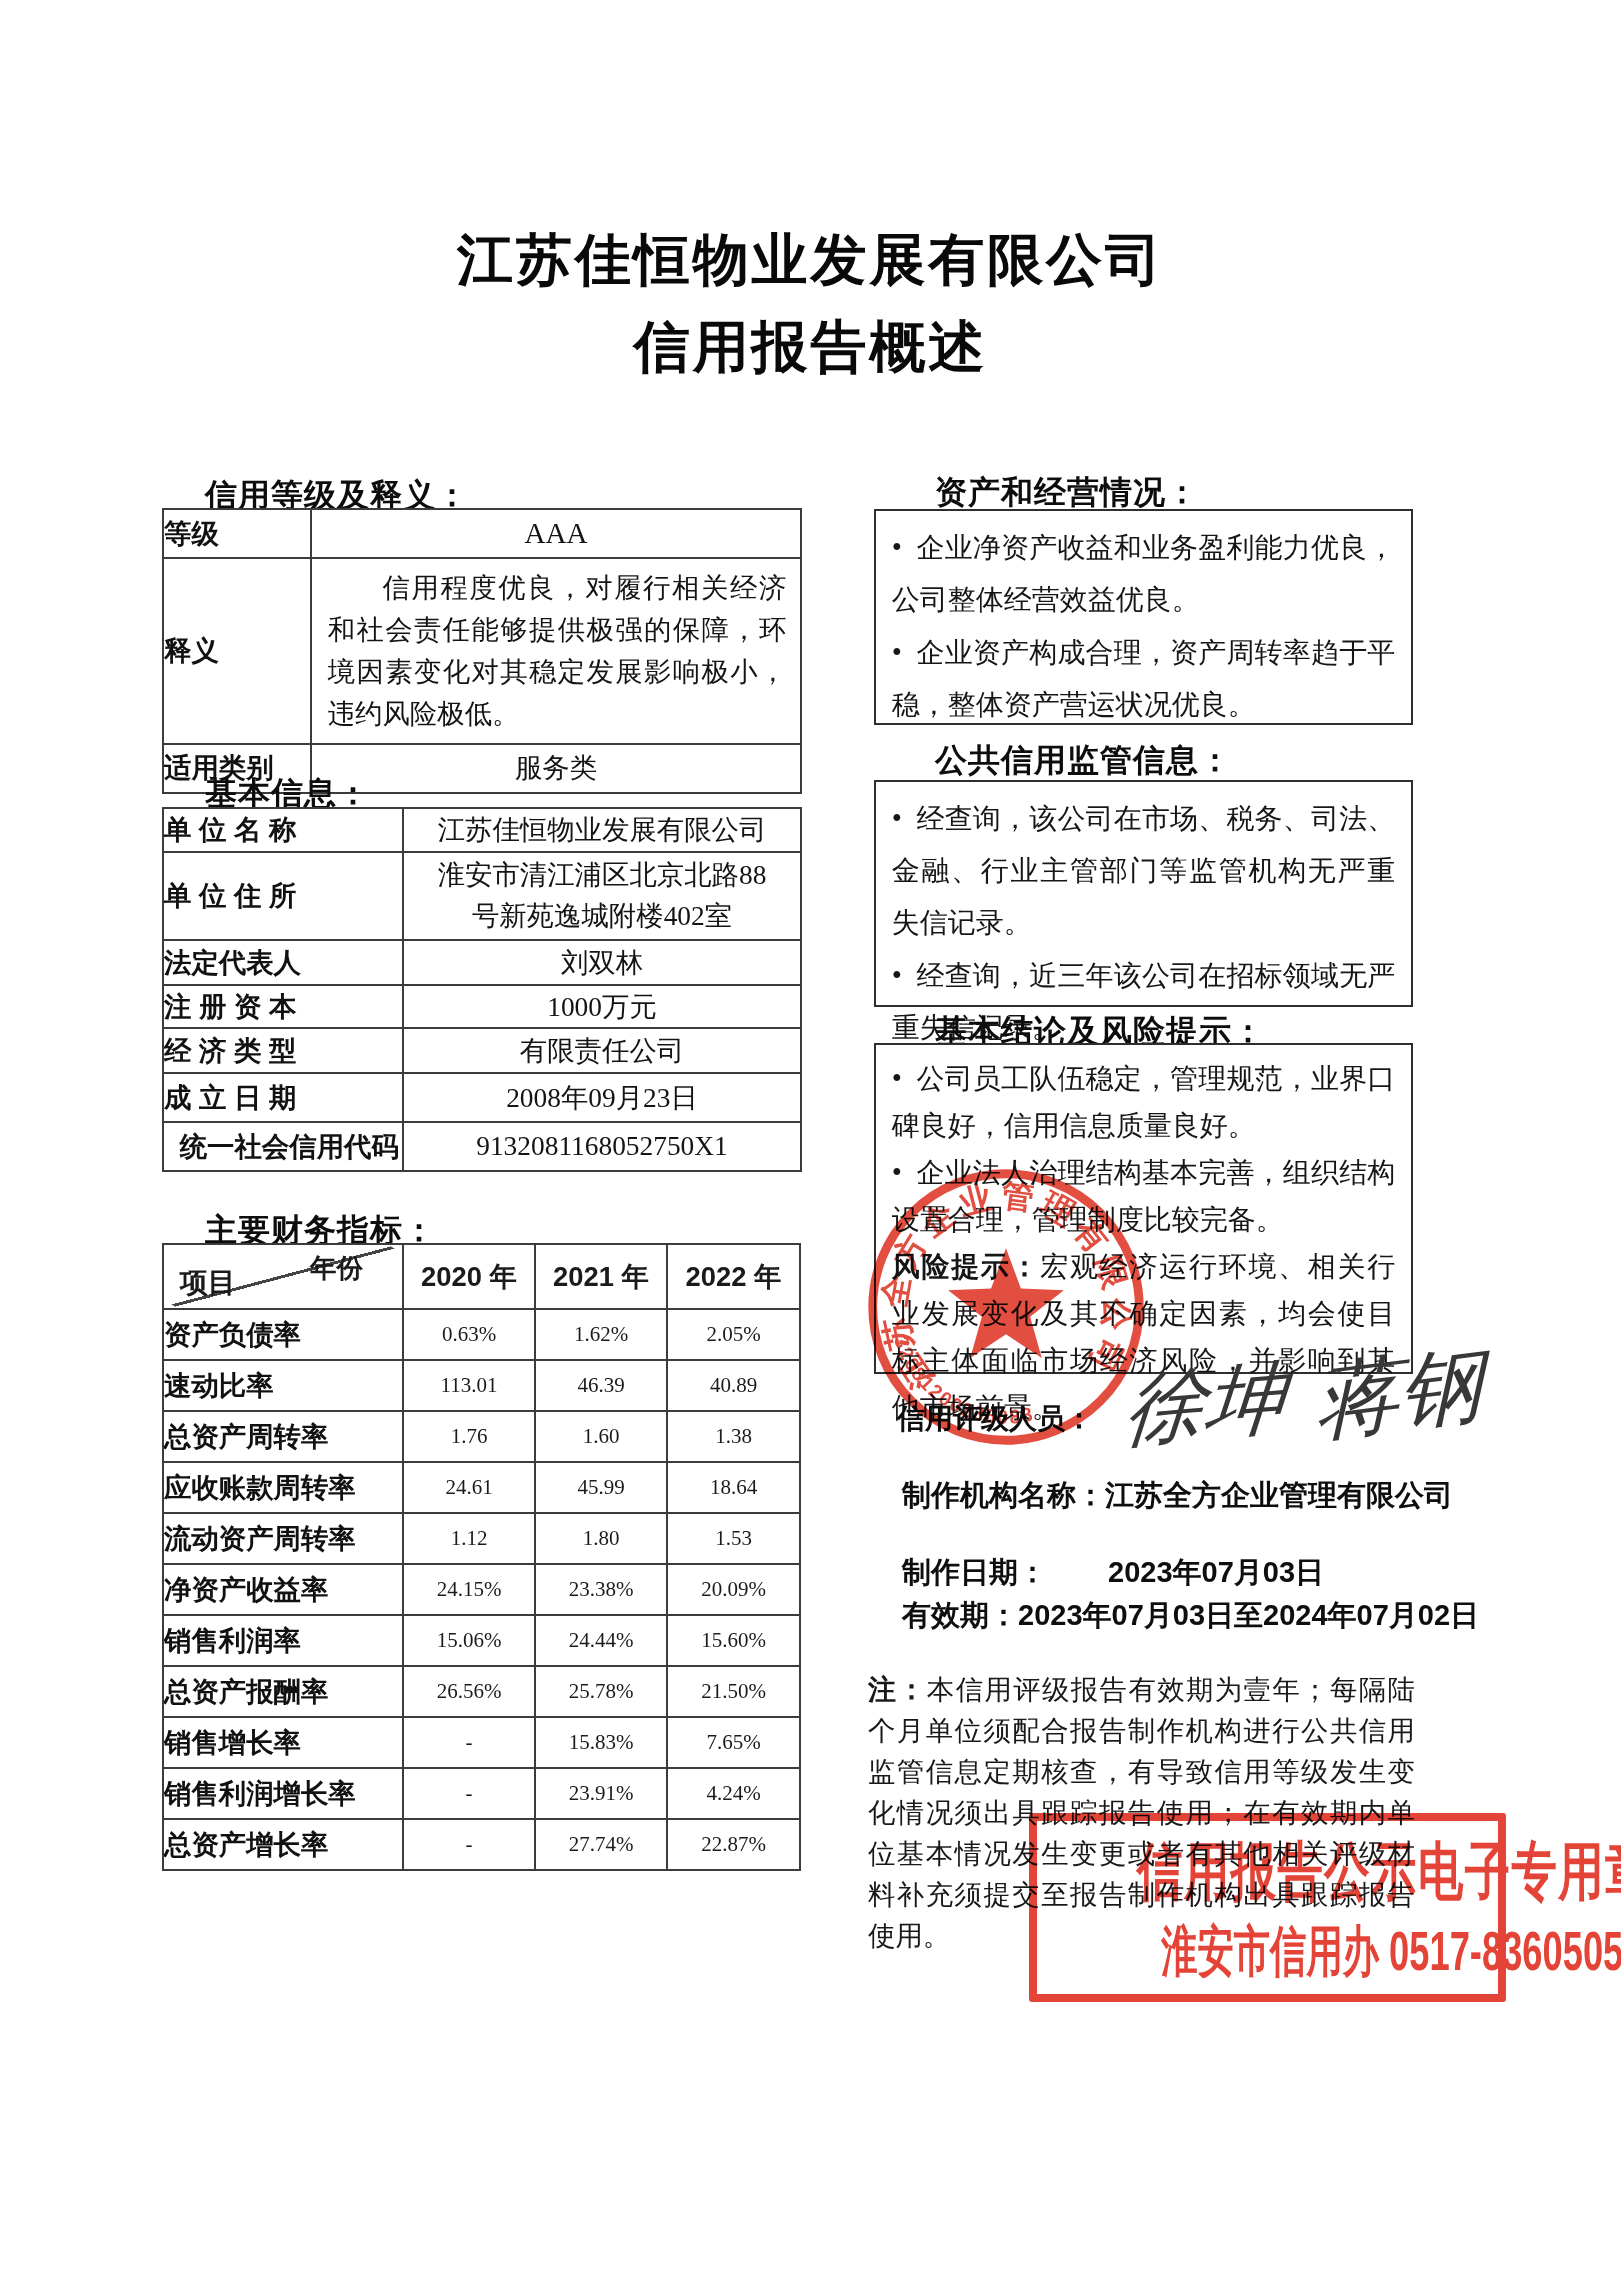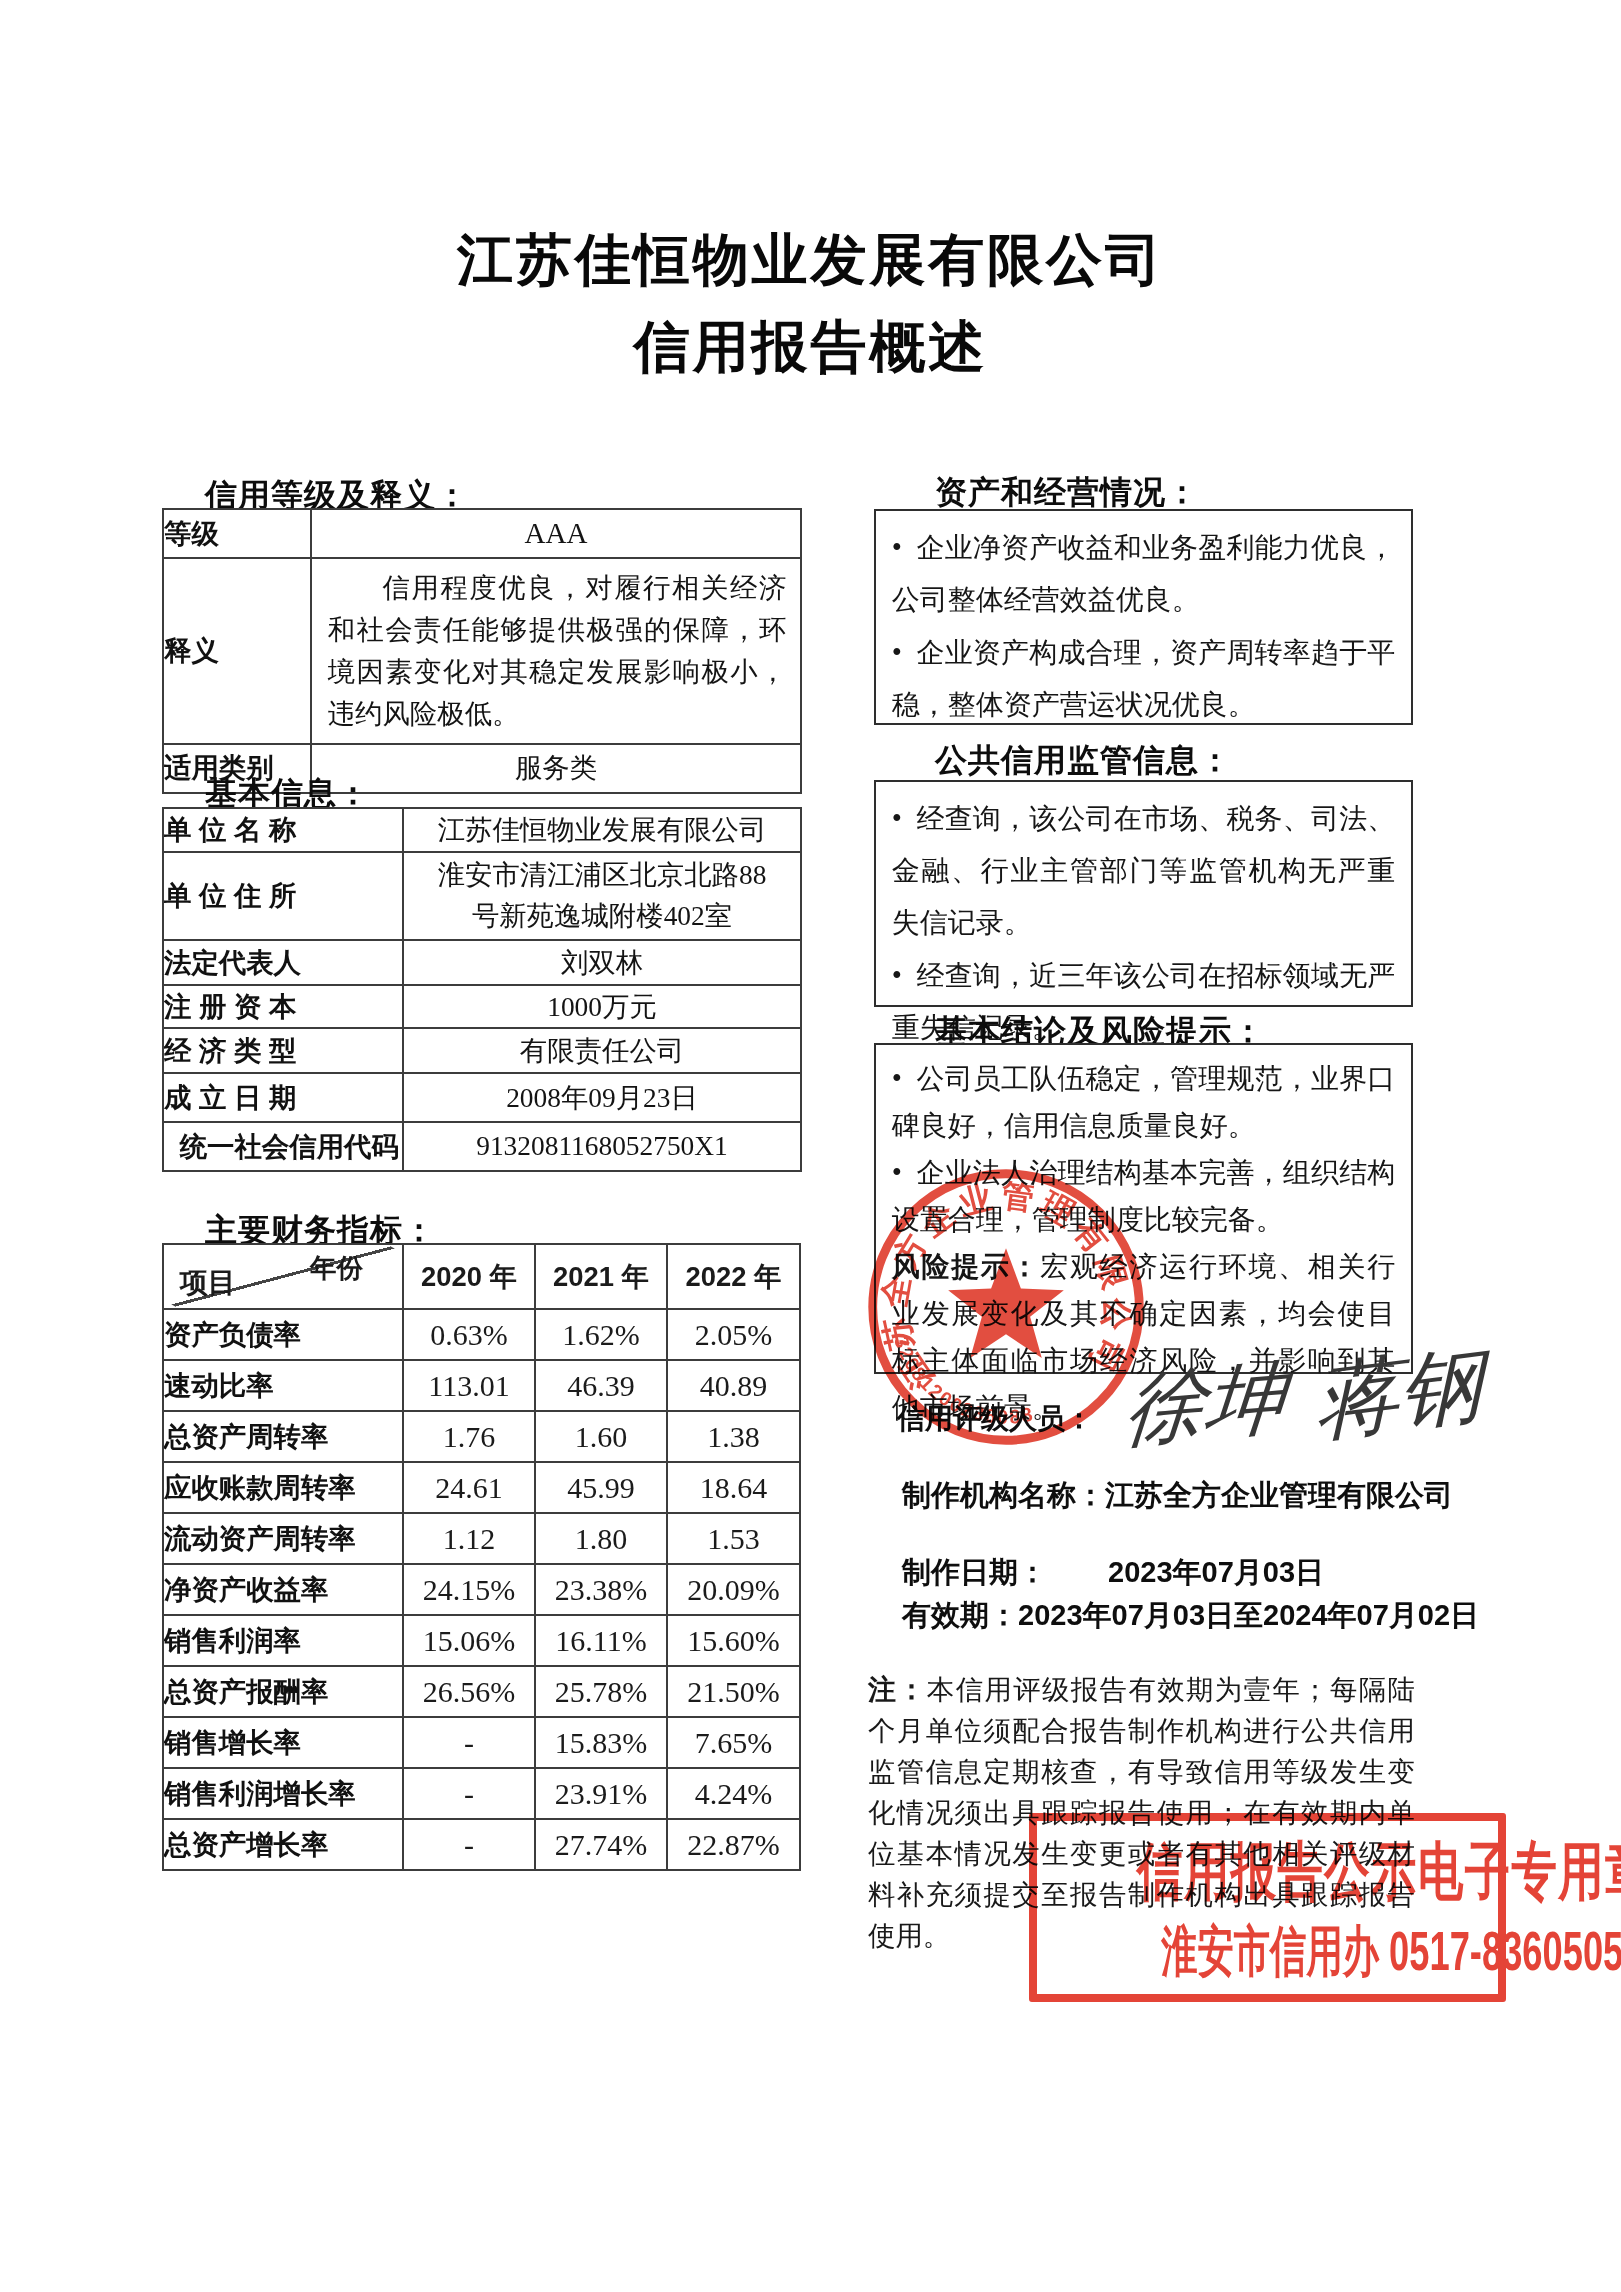--- a/index.html
+++ b/index.html
@@ -43,21 +43,21 @@
   td.diag{
     position:relative;
     background:linear-gradient(to bottom right,
       transparent calc(50% - 1.5px), #444 calc(50% - 1.5px),
       #444 calc(50% + 1.5px), transparent calc(50% + 1.5px));
     border-radius:22px;
   }
   td.diag .c-top{position:absolute;top:4.9px;right:39px;font-family:"Liberation Sans","DejaVu Sans",sans-serif;font-weight:bold;font-size:26.5px;}
   td.diag .c-bot{position:absolute;bottom:5.9px;left:15.7px;font-family:"Liberation Sans","DejaVu Sans",sans-serif;font-weight:bold;font-size:28px;}
   td.yr{font-family:"Liberation Sans","DejaVu Sans",sans-serif;font-weight:bold;font-size:27.4px;text-align:center;}
-  td.num{font-size:30px;text-align:center;font-family:"Liberation Serif","DejaVu Serif",serif;}
+  td.num{font-size:21px;text-align:center;font-family:"Liberation Serif","DejaVu Serif",serif;}
 
   
   .rbox{
     position:absolute;border:2px solid #2e2e2e;background:#fff;
     padding:9.8px 15.7px;box-sizing:border-box;
   }
   .rbox p{
     margin:0;font-size:28px;line-height:52px;text-align:justify;color:#161616;
   }
   .rbox.tight p{line-height:47px;}
@@ -226,21 +226,21 @@
     </tr>
     <tr style="height:51px">
       <td class="lbl">净资产收益率</td>
       <td class="num">24.15%</td>
       <td class="num">23.38%</td>
       <td class="num">20.09%</td>
     </tr>
     <tr style="height:51px">
       <td class="lbl">销售利润率</td>
       <td class="num">15.06%</td>
-      <td class="num">16.11%</td>
+      <td class="num">24.44%</td>
       <td class="num">15.60%</td>
     </tr>
     <tr style="height:51px">
       <td class="lbl">总资产报酬率</td>
       <td class="num">26.56%</td>
       <td class="num">25.78%</td>
       <td class="num">21.50%</td>
     </tr>
     <tr style="height:51px">
       <td class="lbl">销售增长率</td>

